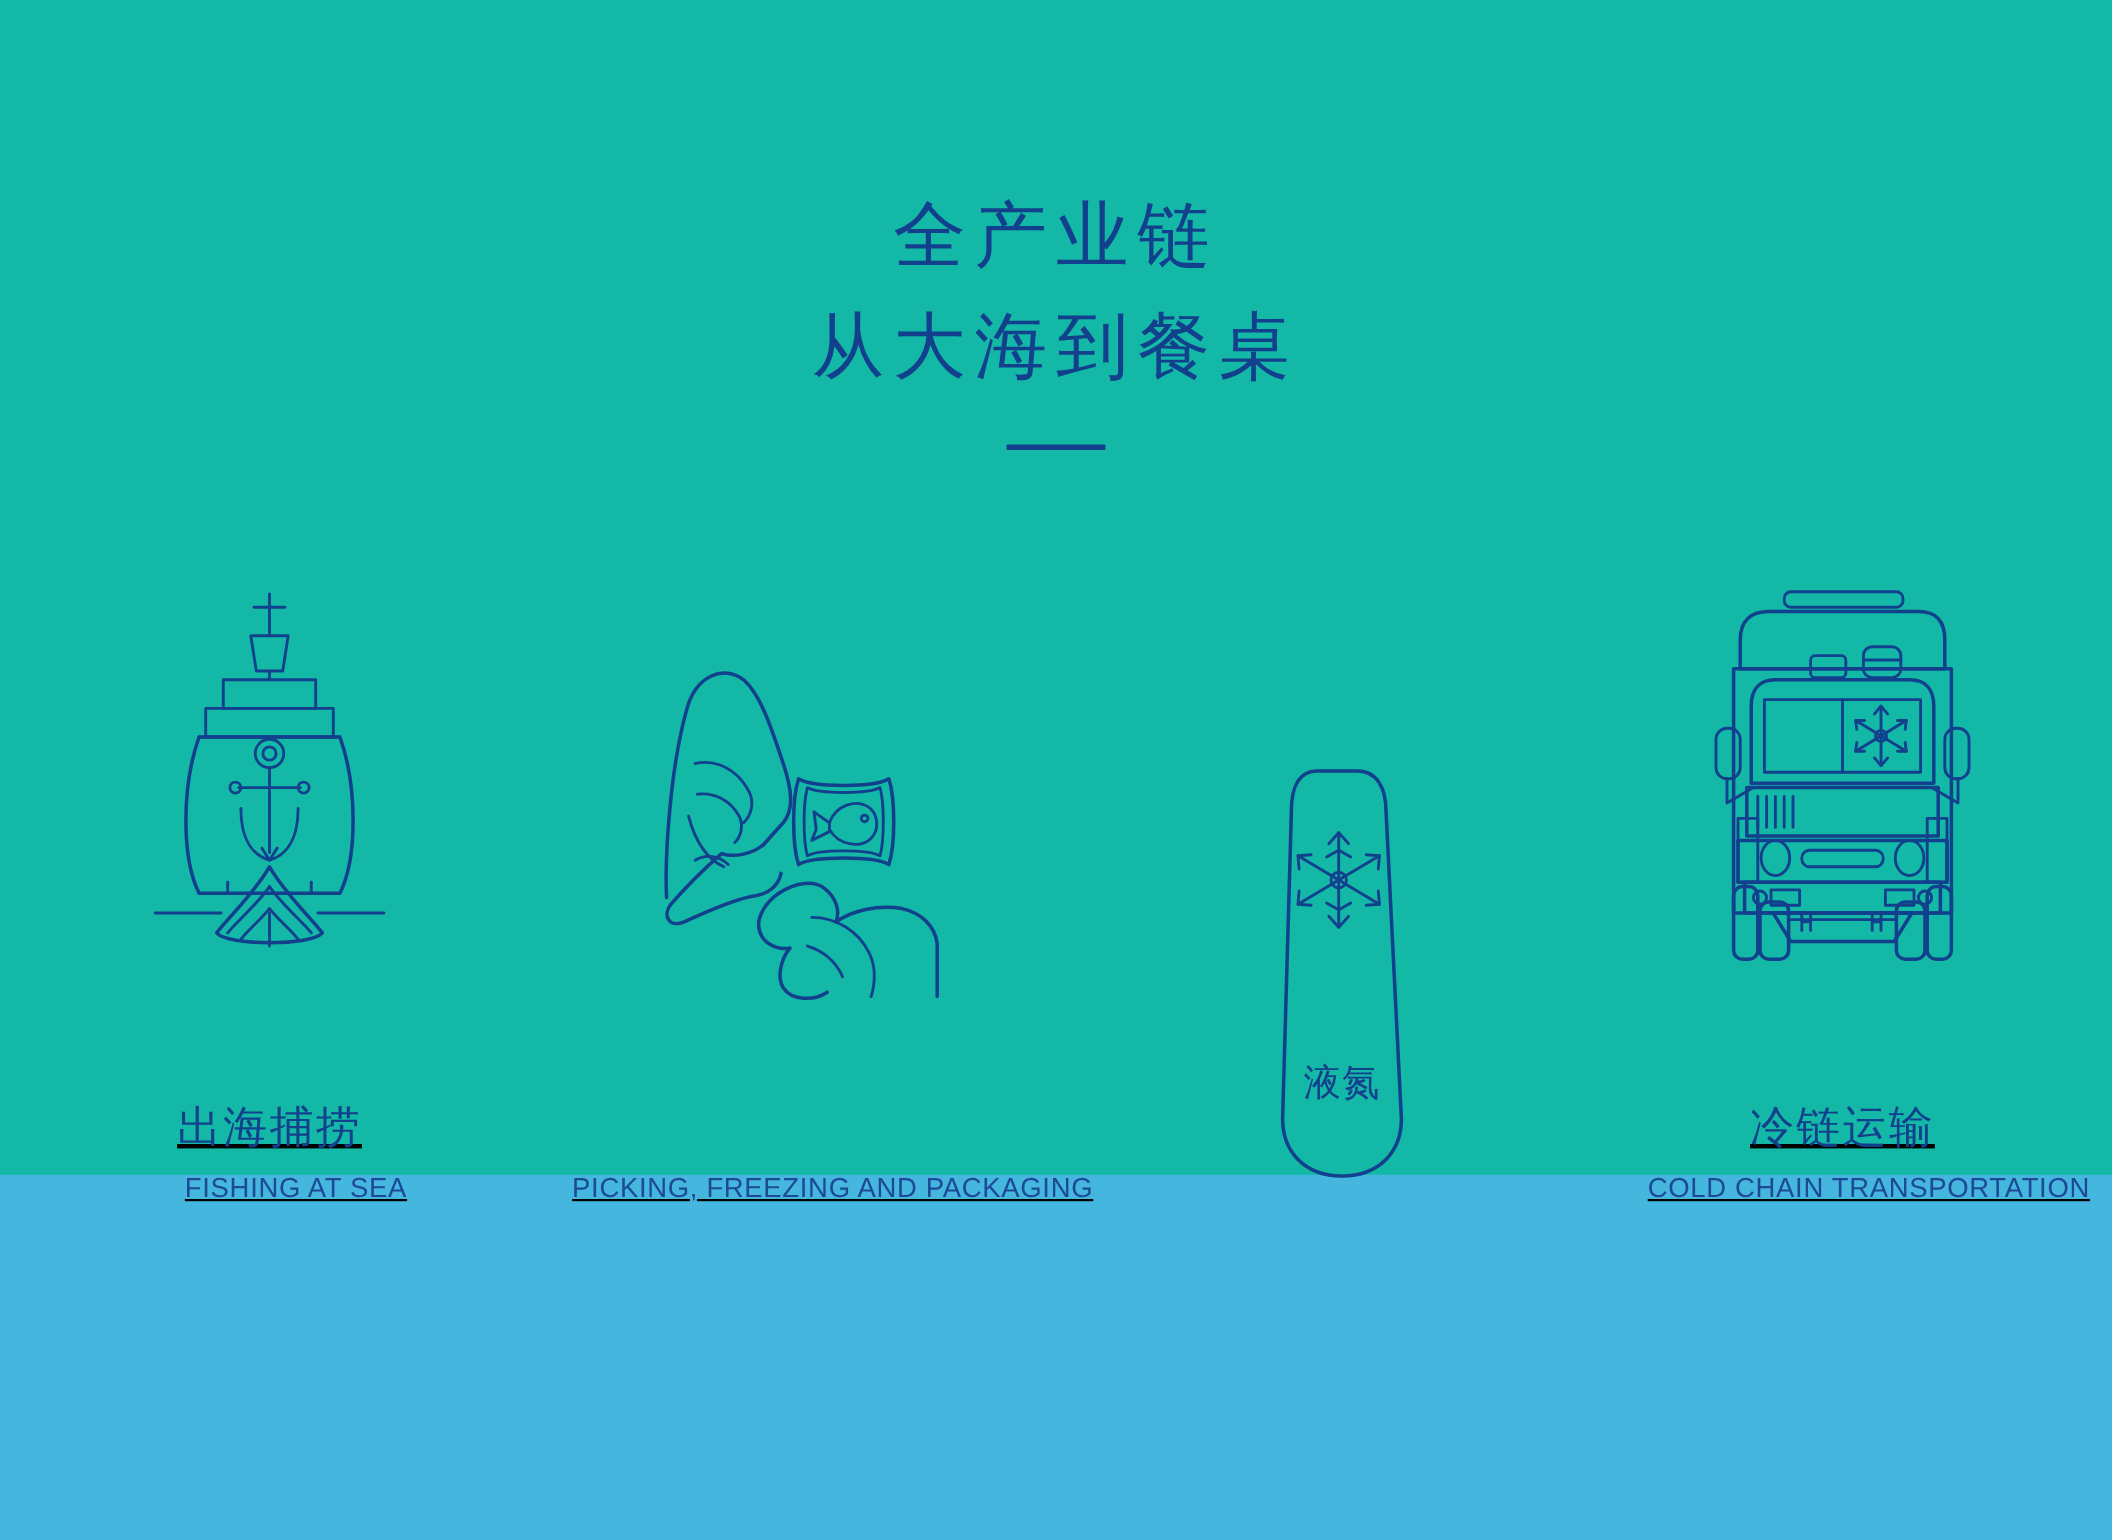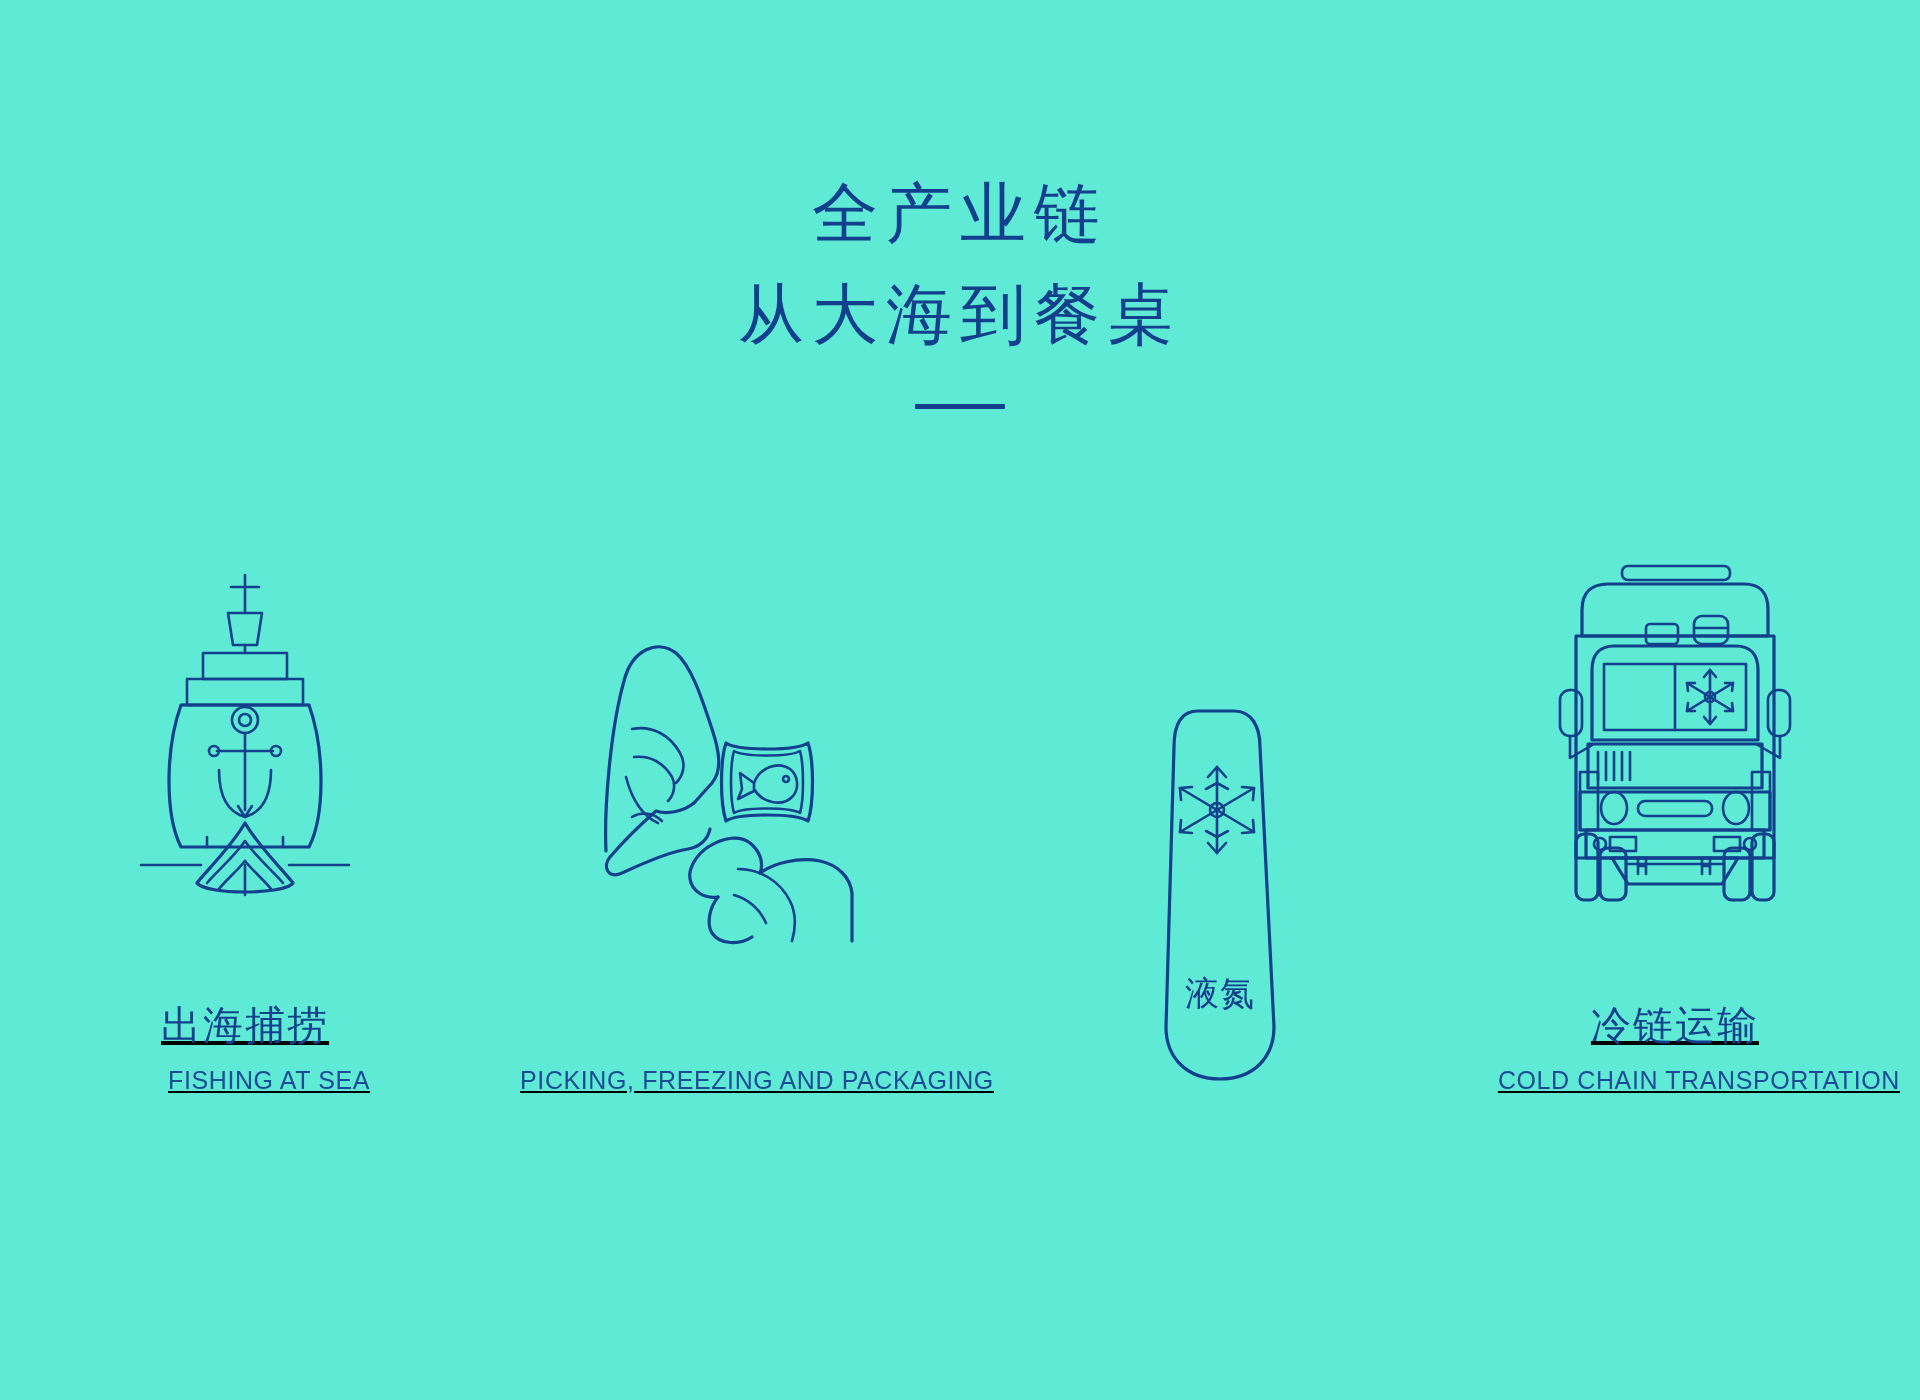--- a/index.html
+++ b/index.html
@@ -10,23 +10,23 @@
     width: 1920px;
     height: 1400px;
     background: #45b6dd;
     font-family: "Liberation Sans", "DejaVu Sans", sans-serif;
     overflow: hidden;
     position: relative;
   }
 
   .page {
     width: 1920px;
-    height: 1400px;
+    height: 1068px;
     position: relative;
-    background: #5eead4;
+    background: #14b8a6;
   }
 
   
   .header {
     position: absolute;
     top: 170px;
     left: 0;
     width: 1920px;
     text-align: center;
   }
@@ -71,21 +71,21 @@
   }
   .col {
     flex: 1 1 0;
     display: flex;
     flex-direction: column;
     align-items: center;
   }
   .icon-box {
     height: 400px;
     display: flex;
-    align-items: center;
+    align-items: flex-start;
     justify-content: center;
   }
   .icon-box svg {
     display: block;
     overflow: visible;
   }
   .labels {
     margin-top: 72px;
     text-align: center;
     text-decoration: underline;

